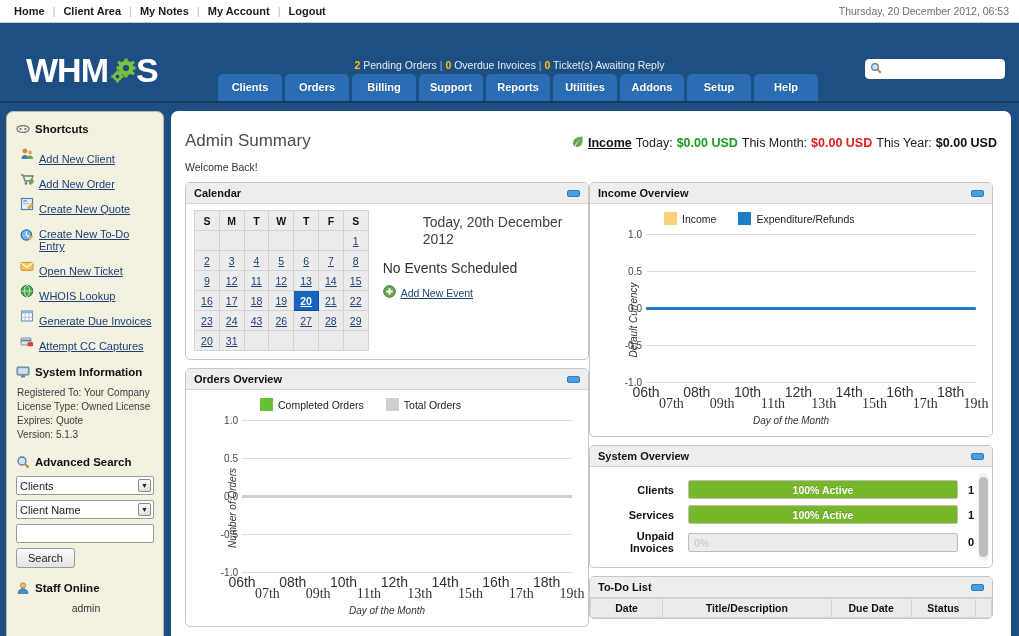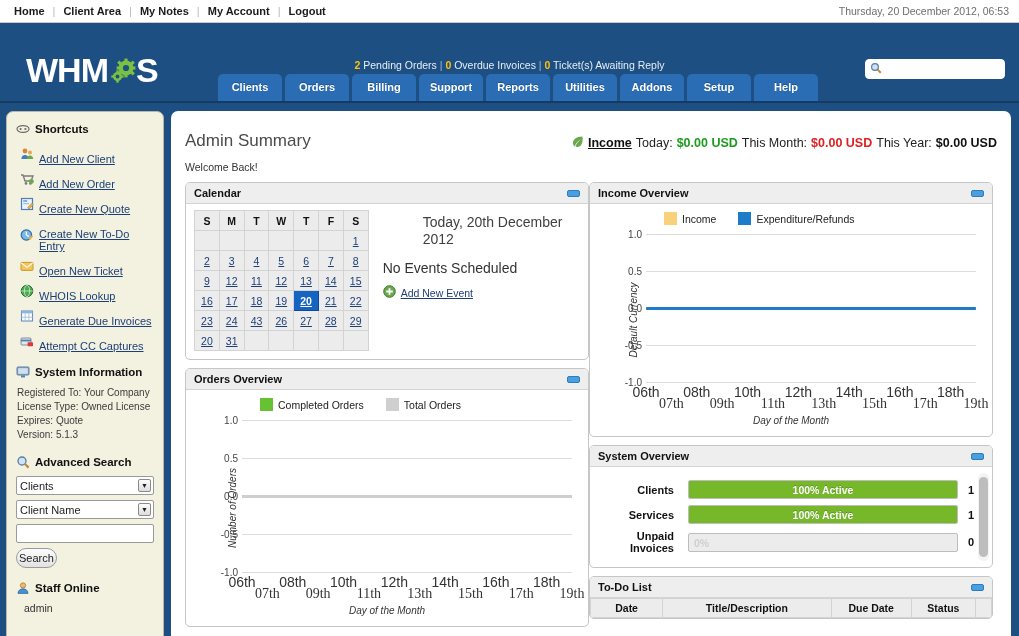--- a/index.html
+++ b/index.html
@@ -97,24 +97,24 @@
     display:flex; align-items:center; position:relative;
   }
   .sel .arrow{
     position:absolute; right:2px; top:2px; width:13px; height:13px;
     background:linear-gradient(#fdfdfd,#dcdcdc); border:1px solid #8a8a8a;
     border-radius:2px; display:flex; align-items:center; justify-content:center;
     font-size:7px; color:#222;
   }
   .btn{
     background:linear-gradient(#fcfcfc,#e2e2e2); border:1px solid #9a9a9a;
-    border-radius:10px; font-size:11px; padding:3px 2px; cursor:pointer;
+    border-radius:3px; font-size:11px; padding:3px 11px; cursor:pointer;
     font-family:"Liberation Sans", sans-serif; color:#222;
   }
-  .staff{ font-size:10.5px; color:#333; margin:2px 0 0 8px; }
+  .staff{ font-size:10.5px; color:#333; margin:2px 0 0 2px;text-align:center; }
   .minimise{
     position:absolute; left:10px; bottom:9px;
     font-size:10px; color:#1d3f77; text-decoration:underline; cursor:pointer;
   }
 
   
   .main{
     flex:1; background:#fff; border-radius:7px;
     padding:12px 14px 0; overflow:hidden; position:relative;
   }

